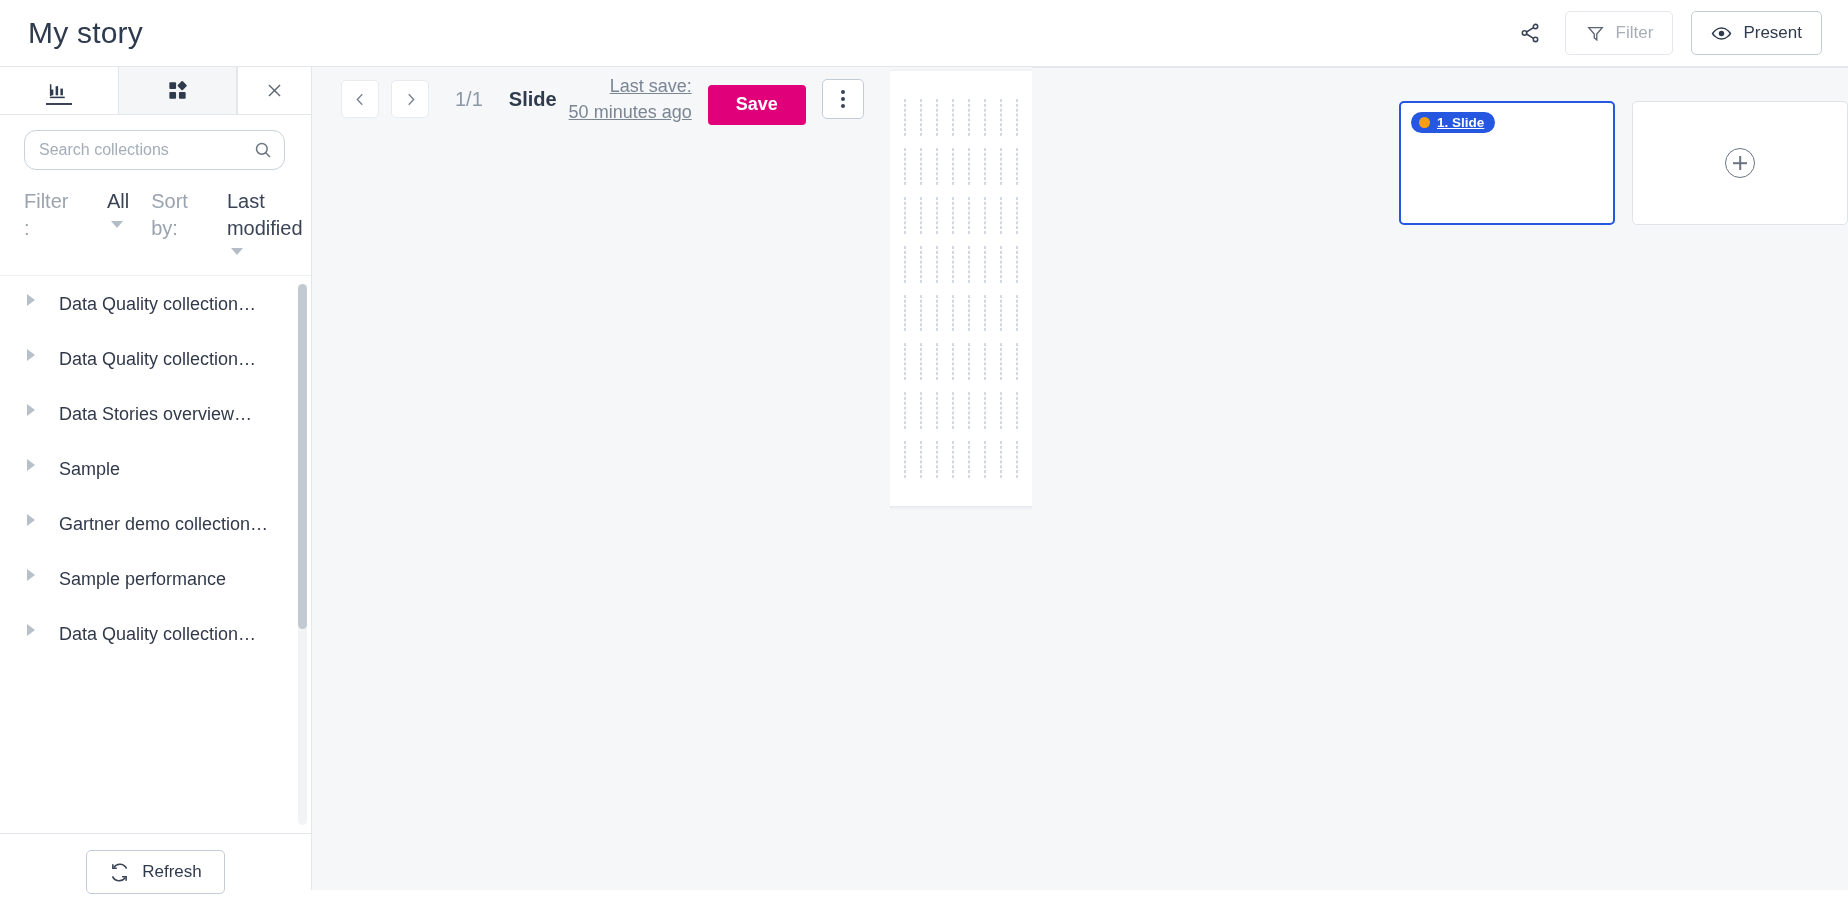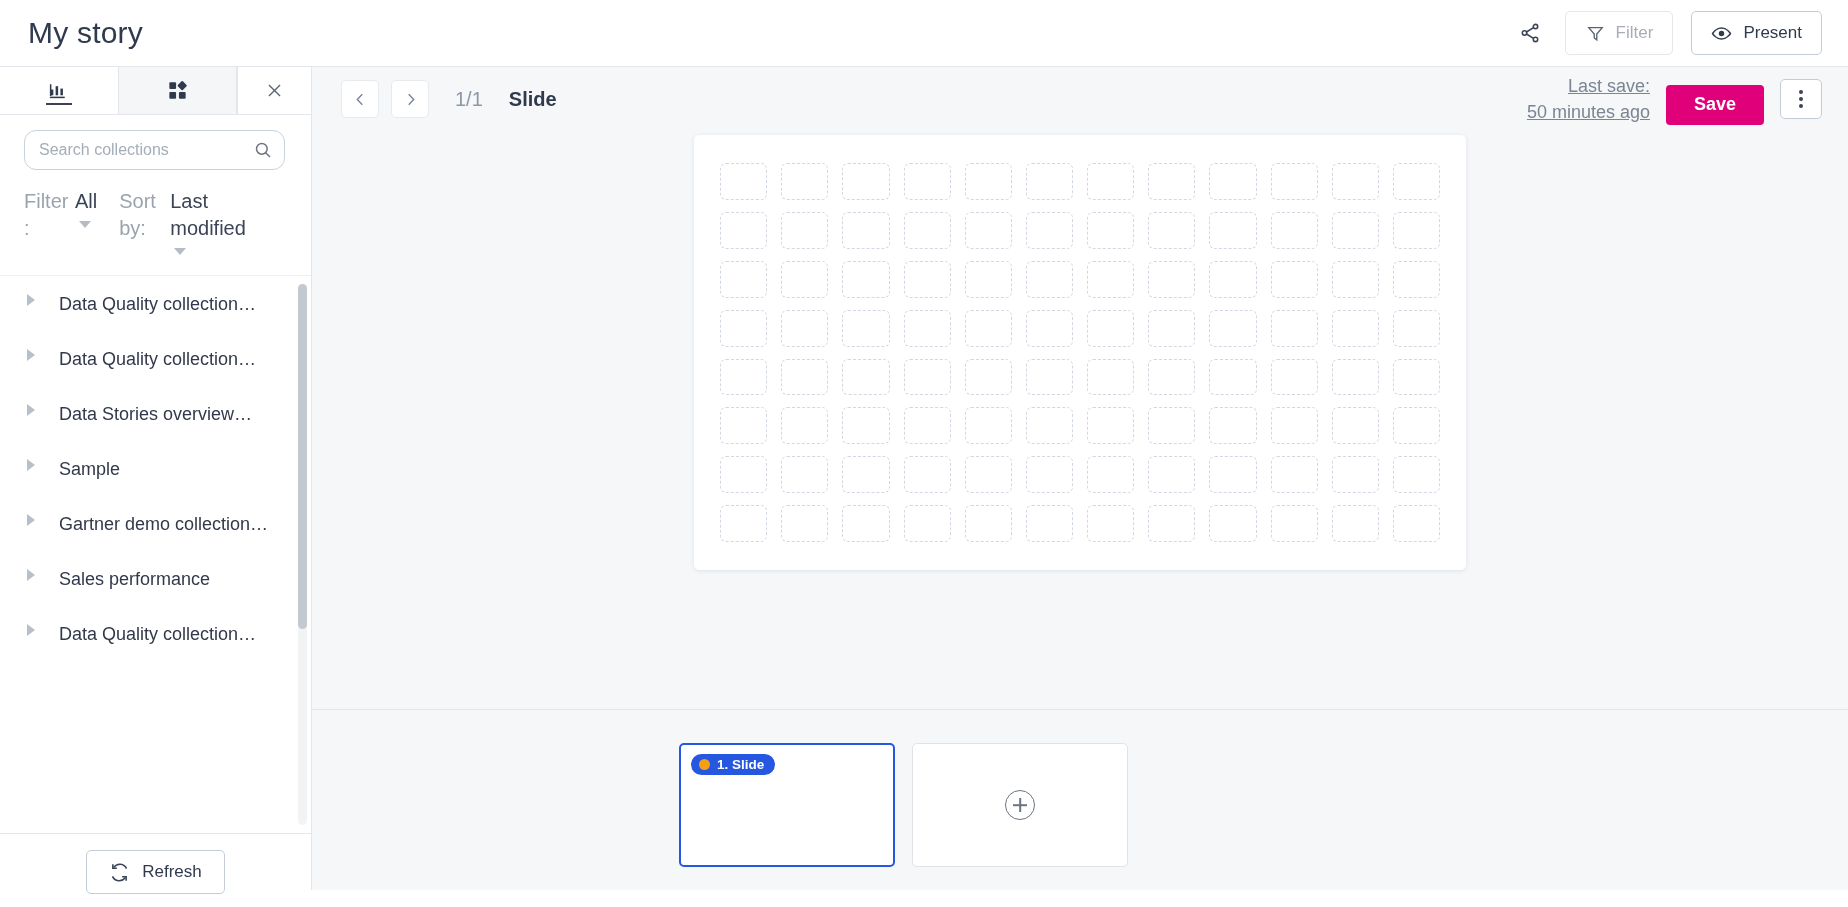--- a/index.html
+++ b/index.html
@@ -118,21 +118,21 @@
   .fgroup { display: flex; gap: 7px; }
   .fgroup .flabel { color: #9aa3ae; max-width: 44px; line-height: 1.35; }
   .fgroup .fval { color: #3b4456; line-height: 1.35; }
   .caret-dn {
     width: 0; height: 0;
     border-left: 6px solid transparent;
     border-right: 6px solid transparent;
     border-top: 7px solid #b4bcc6;
     margin-top: 6px;
   }
-  .fsel { display: flex; flex-direction: column; align-items: flex-start; cursor: pointer; }
+  .fsel { display: flex; flex-direction: column; align-items: flex-start; cursor: pointer; margin-left: 32px; }
   .fsel .caret-dn { margin-left: 4px; }
 
   .list-area {
     margin-top: 20px;
     flex: 1;
     overflow: hidden;
     position: relative;
     border-top: 1px solid #edf0f3;
   }
   .list-scroll { padding: 18px 0 0 0; }
@@ -186,21 +186,21 @@
     font-size: 17px;
     color: #2f3b4d;
     cursor: pointer;
   }
 
   
   .main {
     flex: 1;
     background: #f5f7f9;
     display: flex;
-    flex-direction: column;
+    flex-direction: row;
     min-width: 0;
   }
   .main-toolbar {
     height: 64px;
     display: flex; align-items: center;
     padding: 0 26px 0 29px;
     gap: 12px;
   }
   .nav-btn {
     width: 38px; height: 38px;
@@ -295,20 +295,21 @@
     top: 9px; left: 10px;
     background: #2557e0;
     color: #ffffff;
     font-size: 13.5px;
     font-weight: 700;
     border-radius: 11px;
     height: 21px;
     display: flex; align-items: center;
     gap: 7px;
     padding: 0 11px 0 8px;
+    text-decoration: underline;
   }
   .badge-dot { width: 11px; height: 11px; border-radius: 50%; background: #f5a013; display: block; }
   .plus-circle {
     width: 30px; height: 30px;
     border: 1.6px solid #6b7481;
     border-radius: 50%;
     position: relative;
   }
   .plus-circle::before, .plus-circle::after {
     content: ""; position: absolute; background: #6b7481;
@@ -425,21 +426,21 @@
         <div class="coll-item">
           <span class="tri"></span>
           <span class="coll-name">Sample</span>
         </div>
         <div class="coll-item">
           <span class="tri"></span>
           <span class="coll-name">Gartner demo collection…</span>
         </div>
         <div class="coll-item">
           <span class="tri"></span>
-          <span class="coll-name">Sales performance</span>
+          <span class="coll-name">Sample performance</span>
         </div>
         <div class="coll-item">
           <span class="tri"></span>
           <span class="coll-name">Data Quality collection…</span>
         </div>
       </div>
 
       <div class="vscroll">
         <div class="thumb"></div>
       </div>

